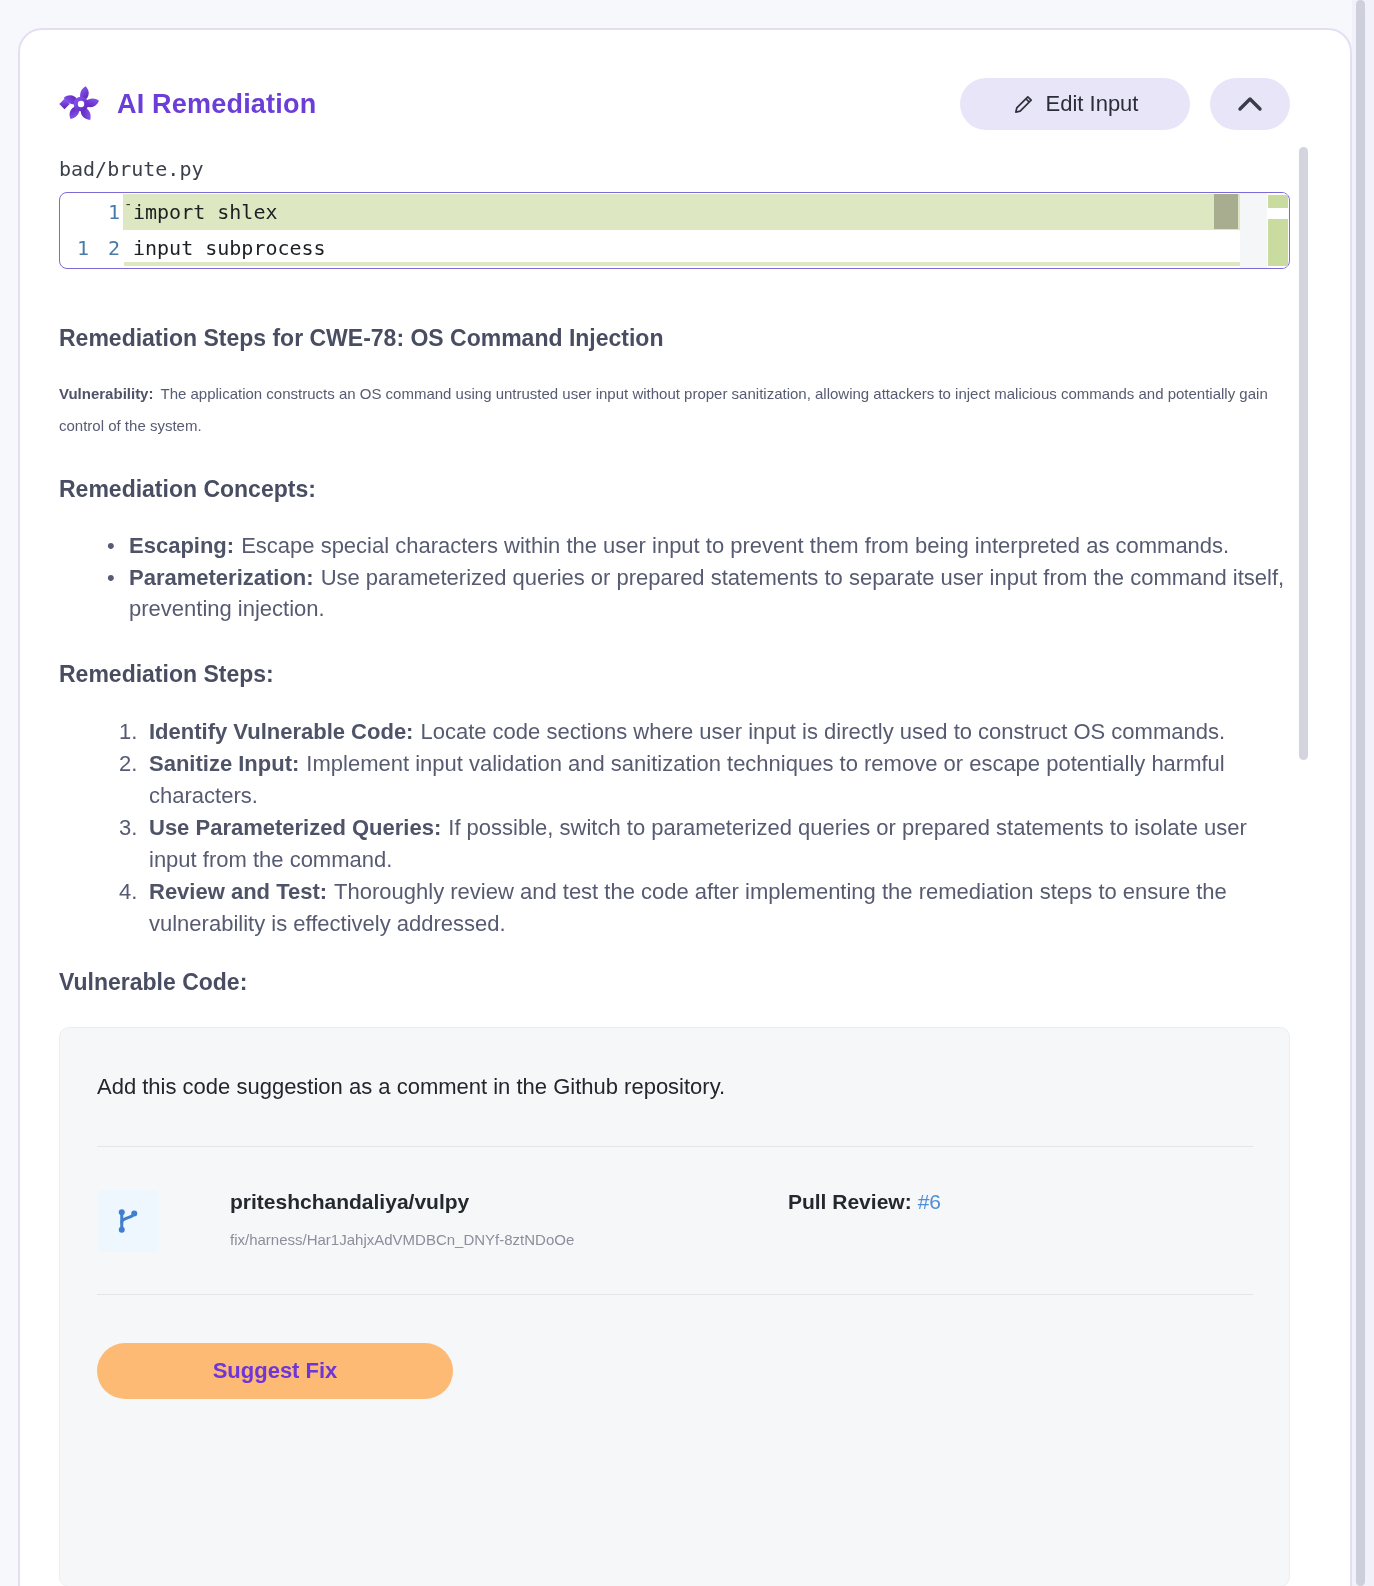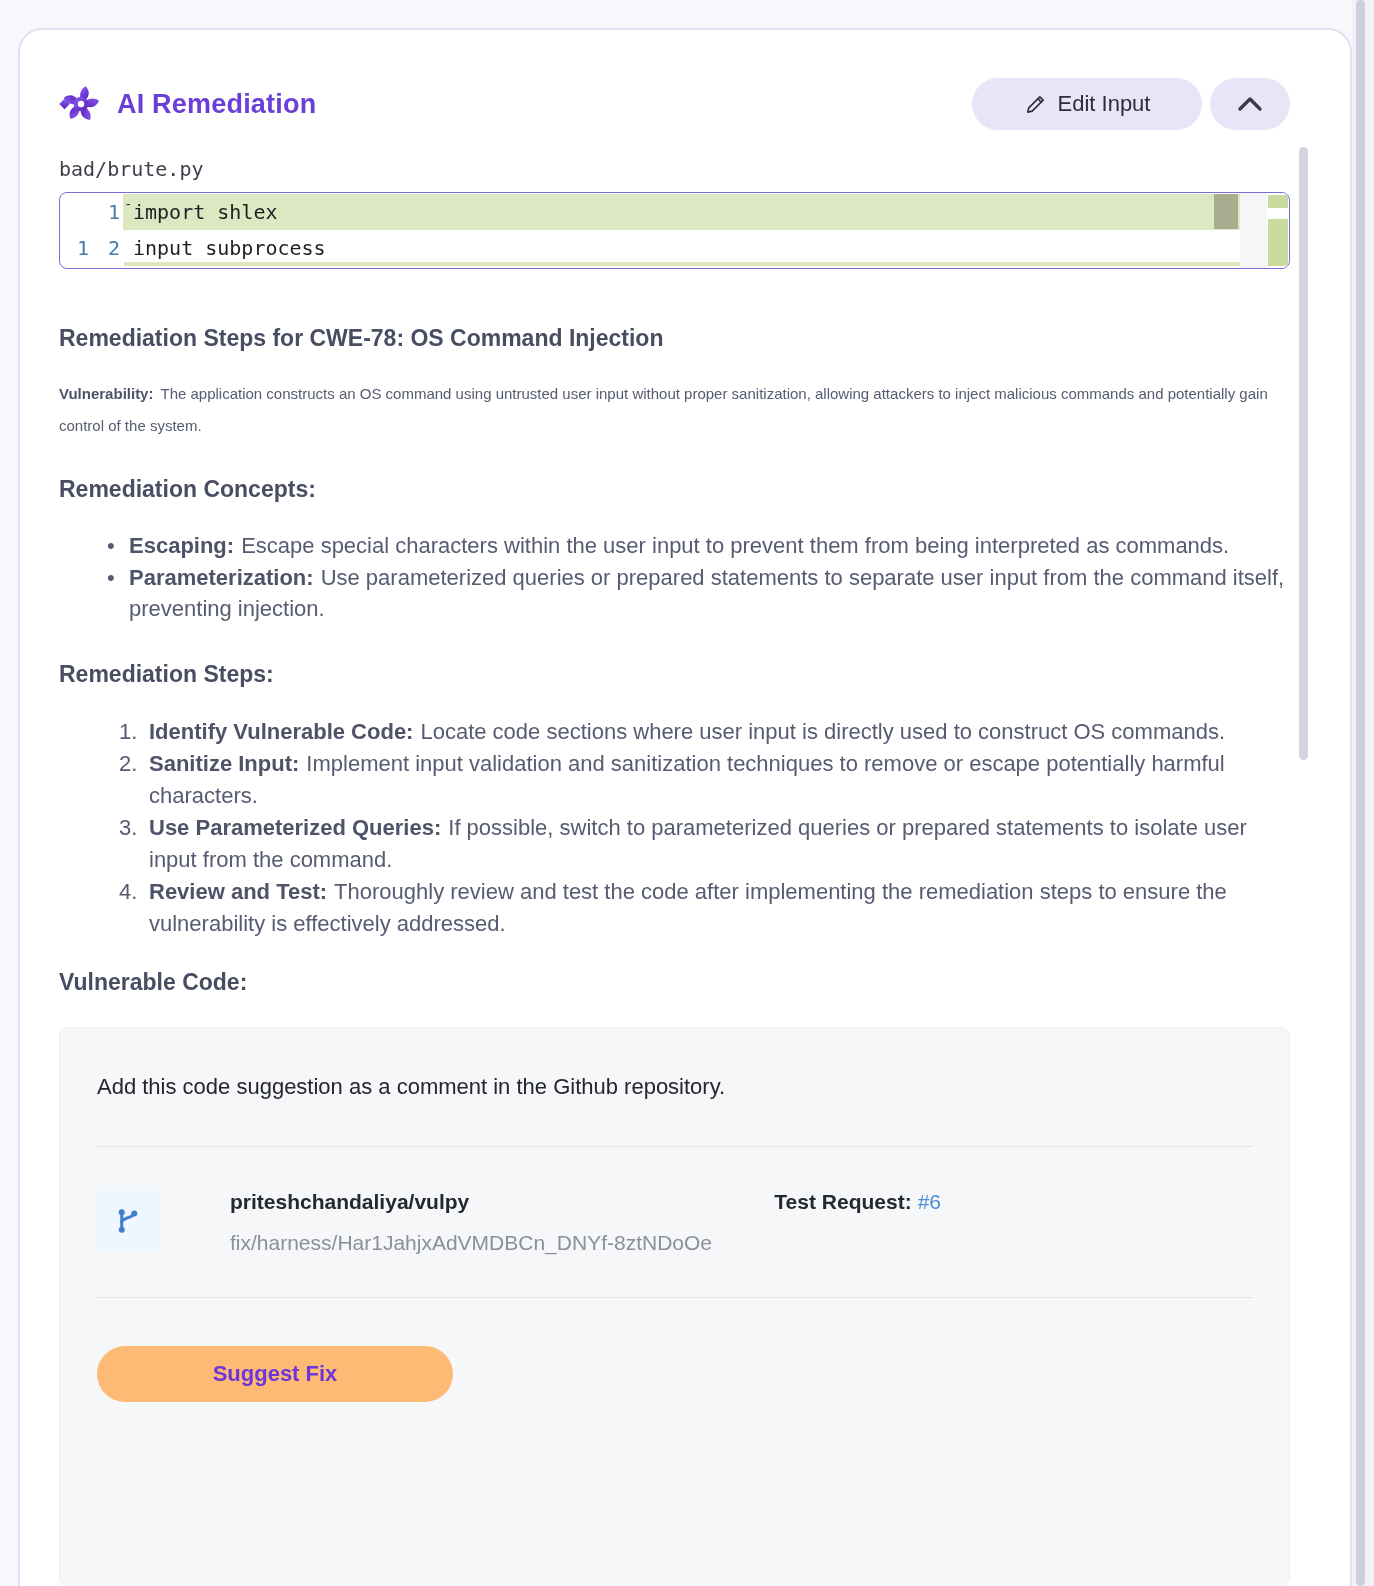--- a/index.html
+++ b/index.html
@@ -13,21 +13,21 @@
   .panel {
     position:absolute; left:18px; top:28px; width:1334px; height:1620px;
     background:#ffffff; border:2px solid #e4def4; border-radius:24px;
     padding:48px 60px 40px 39px;
   }
   
   .hdr { display:flex; align-items:center; justify-content:space-between; height:52px; }
   .hdr-left { display:flex; align-items:center; gap:14px; }
   .logo { width:44px; height:44px; flex:0 0 auto; }
   .title { font-size:27px; font-weight:700; color:#6b3ed7; letter-spacing:.2px; }
-  .hdr-right { display:flex; align-items:center; gap:8px; }
+  .hdr-right { display:flex; align-items:center; gap:20px; }
   .pill-btn {
     display:flex; align-items:center; justify-content:center; gap:11px;
     background:#e9e5f8; border:none; border-radius:27px; cursor:pointer;
     height:52px; font-family:inherit;
   }
   .edit-btn { width:230px; font-size:22px; color:#2b2e39; font-weight:500; }
   .collapse-btn { width:80px; }
   
   .filename { margin-top:27px; font-family:"DejaVu Sans Mono", monospace; font-size:20px; color:#3a3f4a; }
   .codeblock {
@@ -69,21 +69,21 @@
   }
   .sugg-prompt { font-size:22px; color:#23262c; }
   .divider { border:none; border-top:1px solid #e4e5e9; margin:46px 0 0 0; }
   .repo-row { display:flex; align-items:flex-start; margin-top:43px; }
   .repo-icon-box {
     width:62px; height:62px; border-radius:6px; background:#eef7fd;
     display:flex; align-items:center; justify-content:center; flex:0 0 auto;
   }
   .repo-meta { margin-left:71px; flex:1; }
   .repo-name { font-size:21px; font-weight:700; color:#24292f; }
-  .repo-branch { margin-top:17px; font-size:21px; color:#8a8f9b; }
+  .repo-branch { margin-top:17px; font-size:15px; color:#8a8f9b; }
   .pr-box { margin-right:312px; white-space:nowrap; font-size:21px; }
   .pr-label { font-weight:700; color:#24292f; }
   .pr-link { color:#4e8ed3; text-decoration:none; margin-left:6px; }
   .divider2 { margin-top:42px; }
   .suggest-btn {
     margin-top:48px; width:356px; height:56px; border:none; border-radius:28px;
     background:#fdba74; color:#6d36d9; font-weight:700; font-size:22px;
     font-family:inherit; cursor:pointer; display:block;
   }
   
@@ -199,21 +199,21 @@
           <circle cx="7" cy="19" r="2.4" fill="#3f7ed0" stroke="none"></circle>
           <path d="M7 7.5 V16.5"></path>
           <path d="M7 13 C7 10, 13 9.5, 15.5 7.8"></path>
         </svg>
       </div>
       <div class="repo-meta">
         <div class="repo-name">priteshchandaliya/vulpy</div>
         <div class="repo-branch">fix/harness/Har1JahjxAdVMDBCn_DNYf-8ztNDoOe</div>
       </div>
       <div class="pr-box">
-        <span class="pr-label">Test Request:</span><a class="pr-link" href="#">#6</a>
+        <span class="pr-label">Pull Review:</span><a class="pr-link" href="#">#6</a>
       </div>
     </div>
     <hr class="divider divider2">
     <button class="suggest-btn">Suggest Fix</button>
   </div>
 
 </div>
 
 <div class="content-scrollbar"></div>
 <div class="page-scroll-track"></div>

